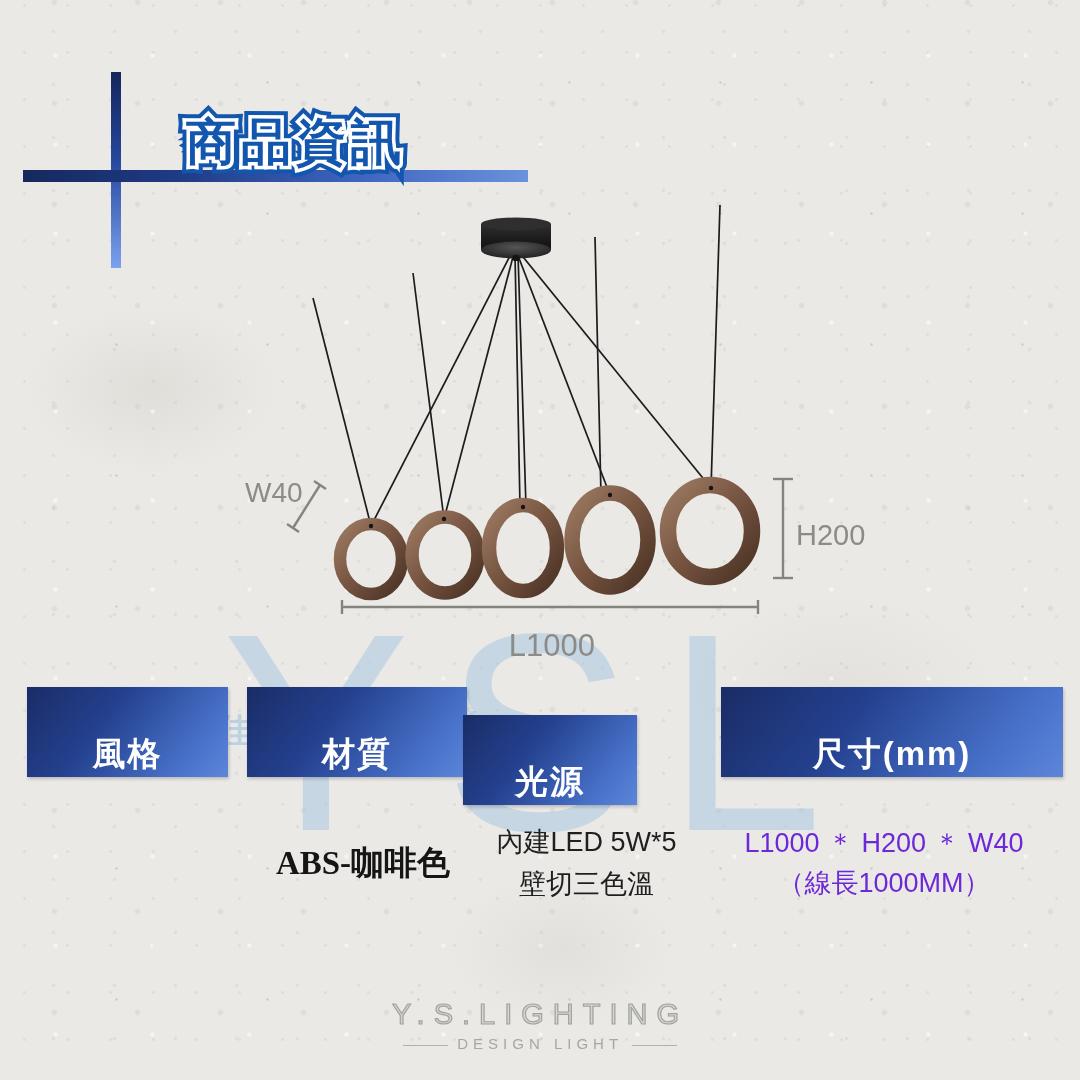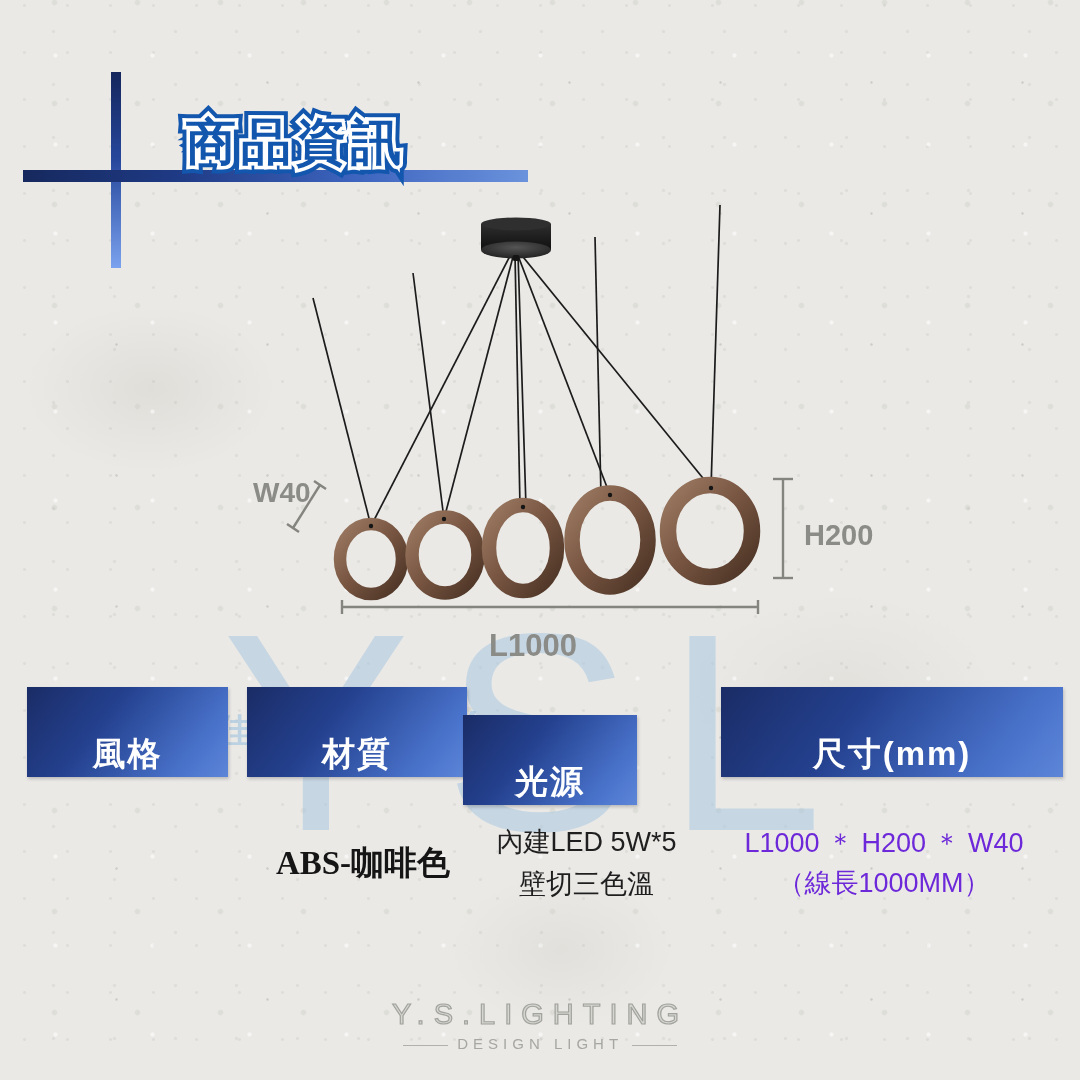--- a/index.html
+++ b/index.html
@@ -41,24 +41,24 @@
     font-size:50px;line-height:92px;font-weight:900;letter-spacing:5px;margin-top:24px;}
   .t-outer{-webkit-text-stroke:15px #1256ad;color:#1256ad;
     text-shadow:3px 4px 3px rgba(60,60,60,0.30);}
   .t-mid{-webkit-text-stroke:7px #ffffff;color:#ffffff;}
   .t-fill{color:#1256ad;}
 
   
   .lamp-svg{position:absolute;left:0;top:0;z-index:2;}
 
   
-  .dim{position:absolute;z-index:3;color:#8b8b87;font-weight:700;margin-left:8px;}
+  .dim{position:absolute;z-index:3;color:#8b8b87;font-weight:400;}
   .dim-w{left:245px;top:477px;font-size:28px;}
   .dim-h{left:796px;top:519px;font-size:29px;}
-  .dim-l{left:455px;top:628px;width:140px;text-align:center;font-size:31px;}
+  .dim-l{left:455px;top:628px;width:140px;text-align:right;font-size:31px;}
 
   
   .spec-box{position:absolute;top:687px;height:90px;z-index:3;
     display:flex;align-items:flex-end;justify-content:center;
     background:linear-gradient(128deg,#1a2c66 0%,#24418f 38%,#4a74cc 82%,#5d86d8 100%);
     box-shadow:1px 2px 3px rgba(50,50,60,0.25);}
   .spec-box .lbl{color:#ffffff;font-size:33px;font-weight:700;letter-spacing:2px;}
   .b1{left:27px;width:201px;}
   .b2{left:247px;width:220px;}
   .b3{left:463px;width:174px;margin-top:28px;}

